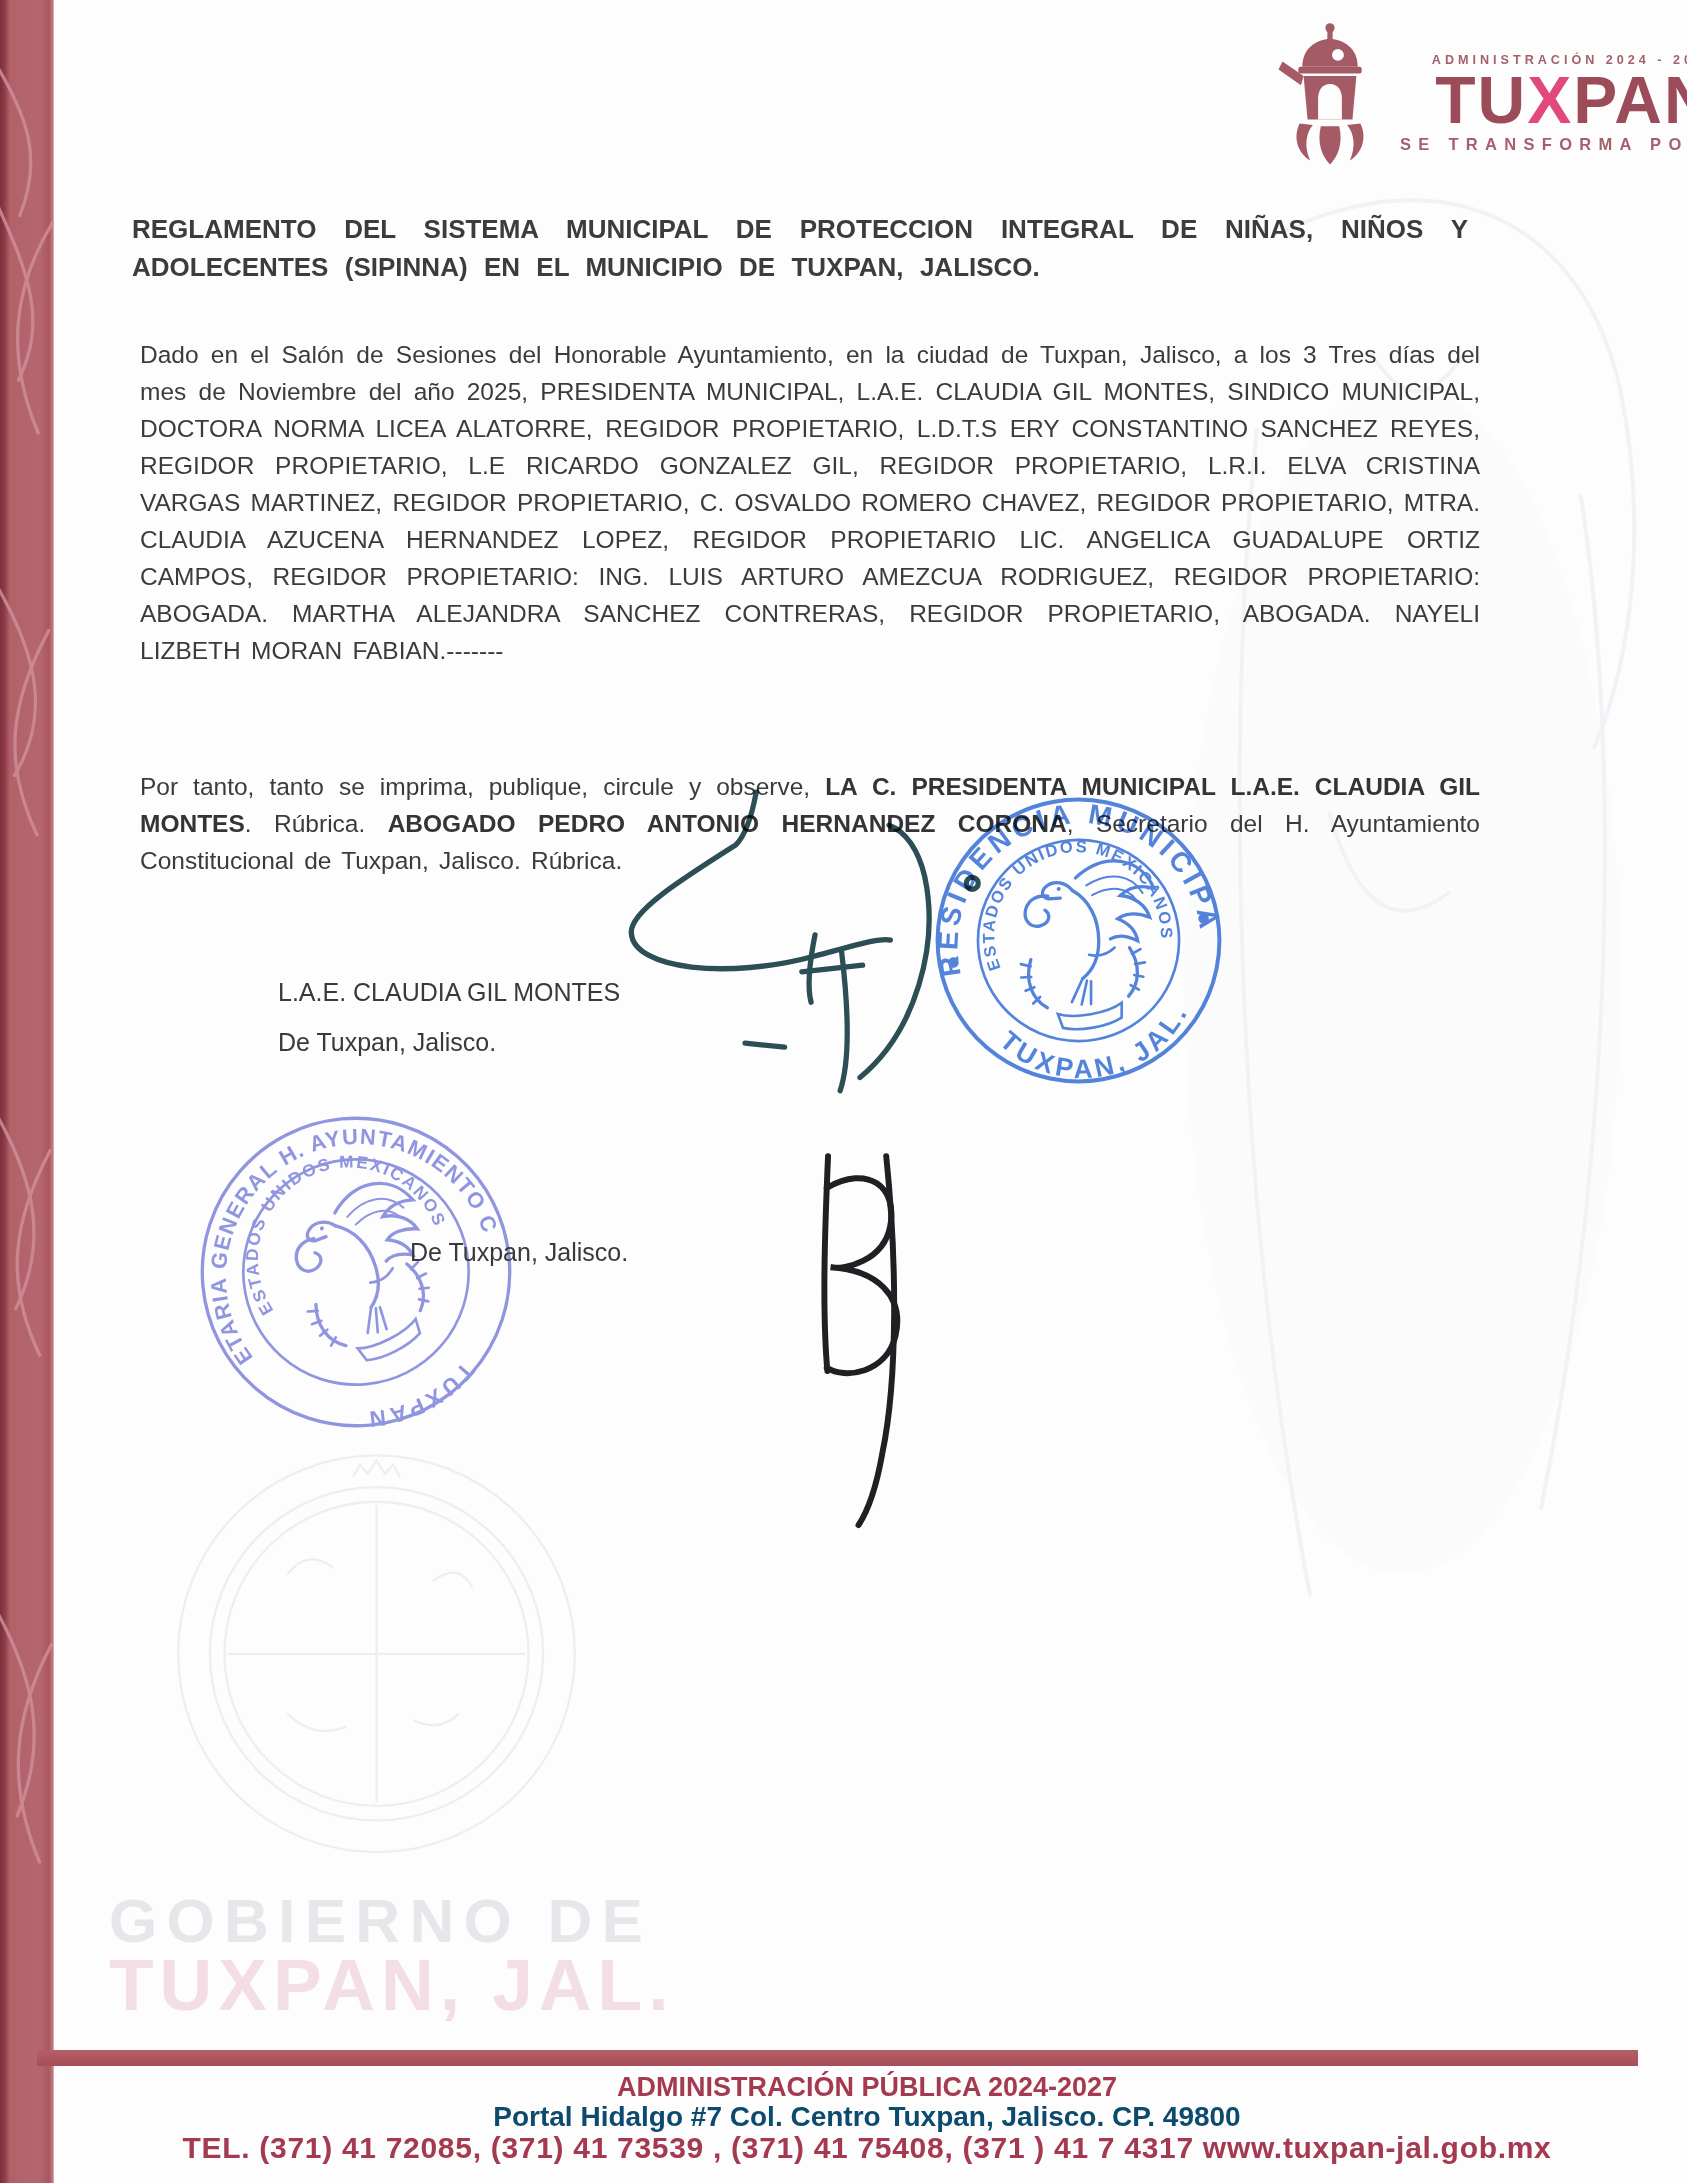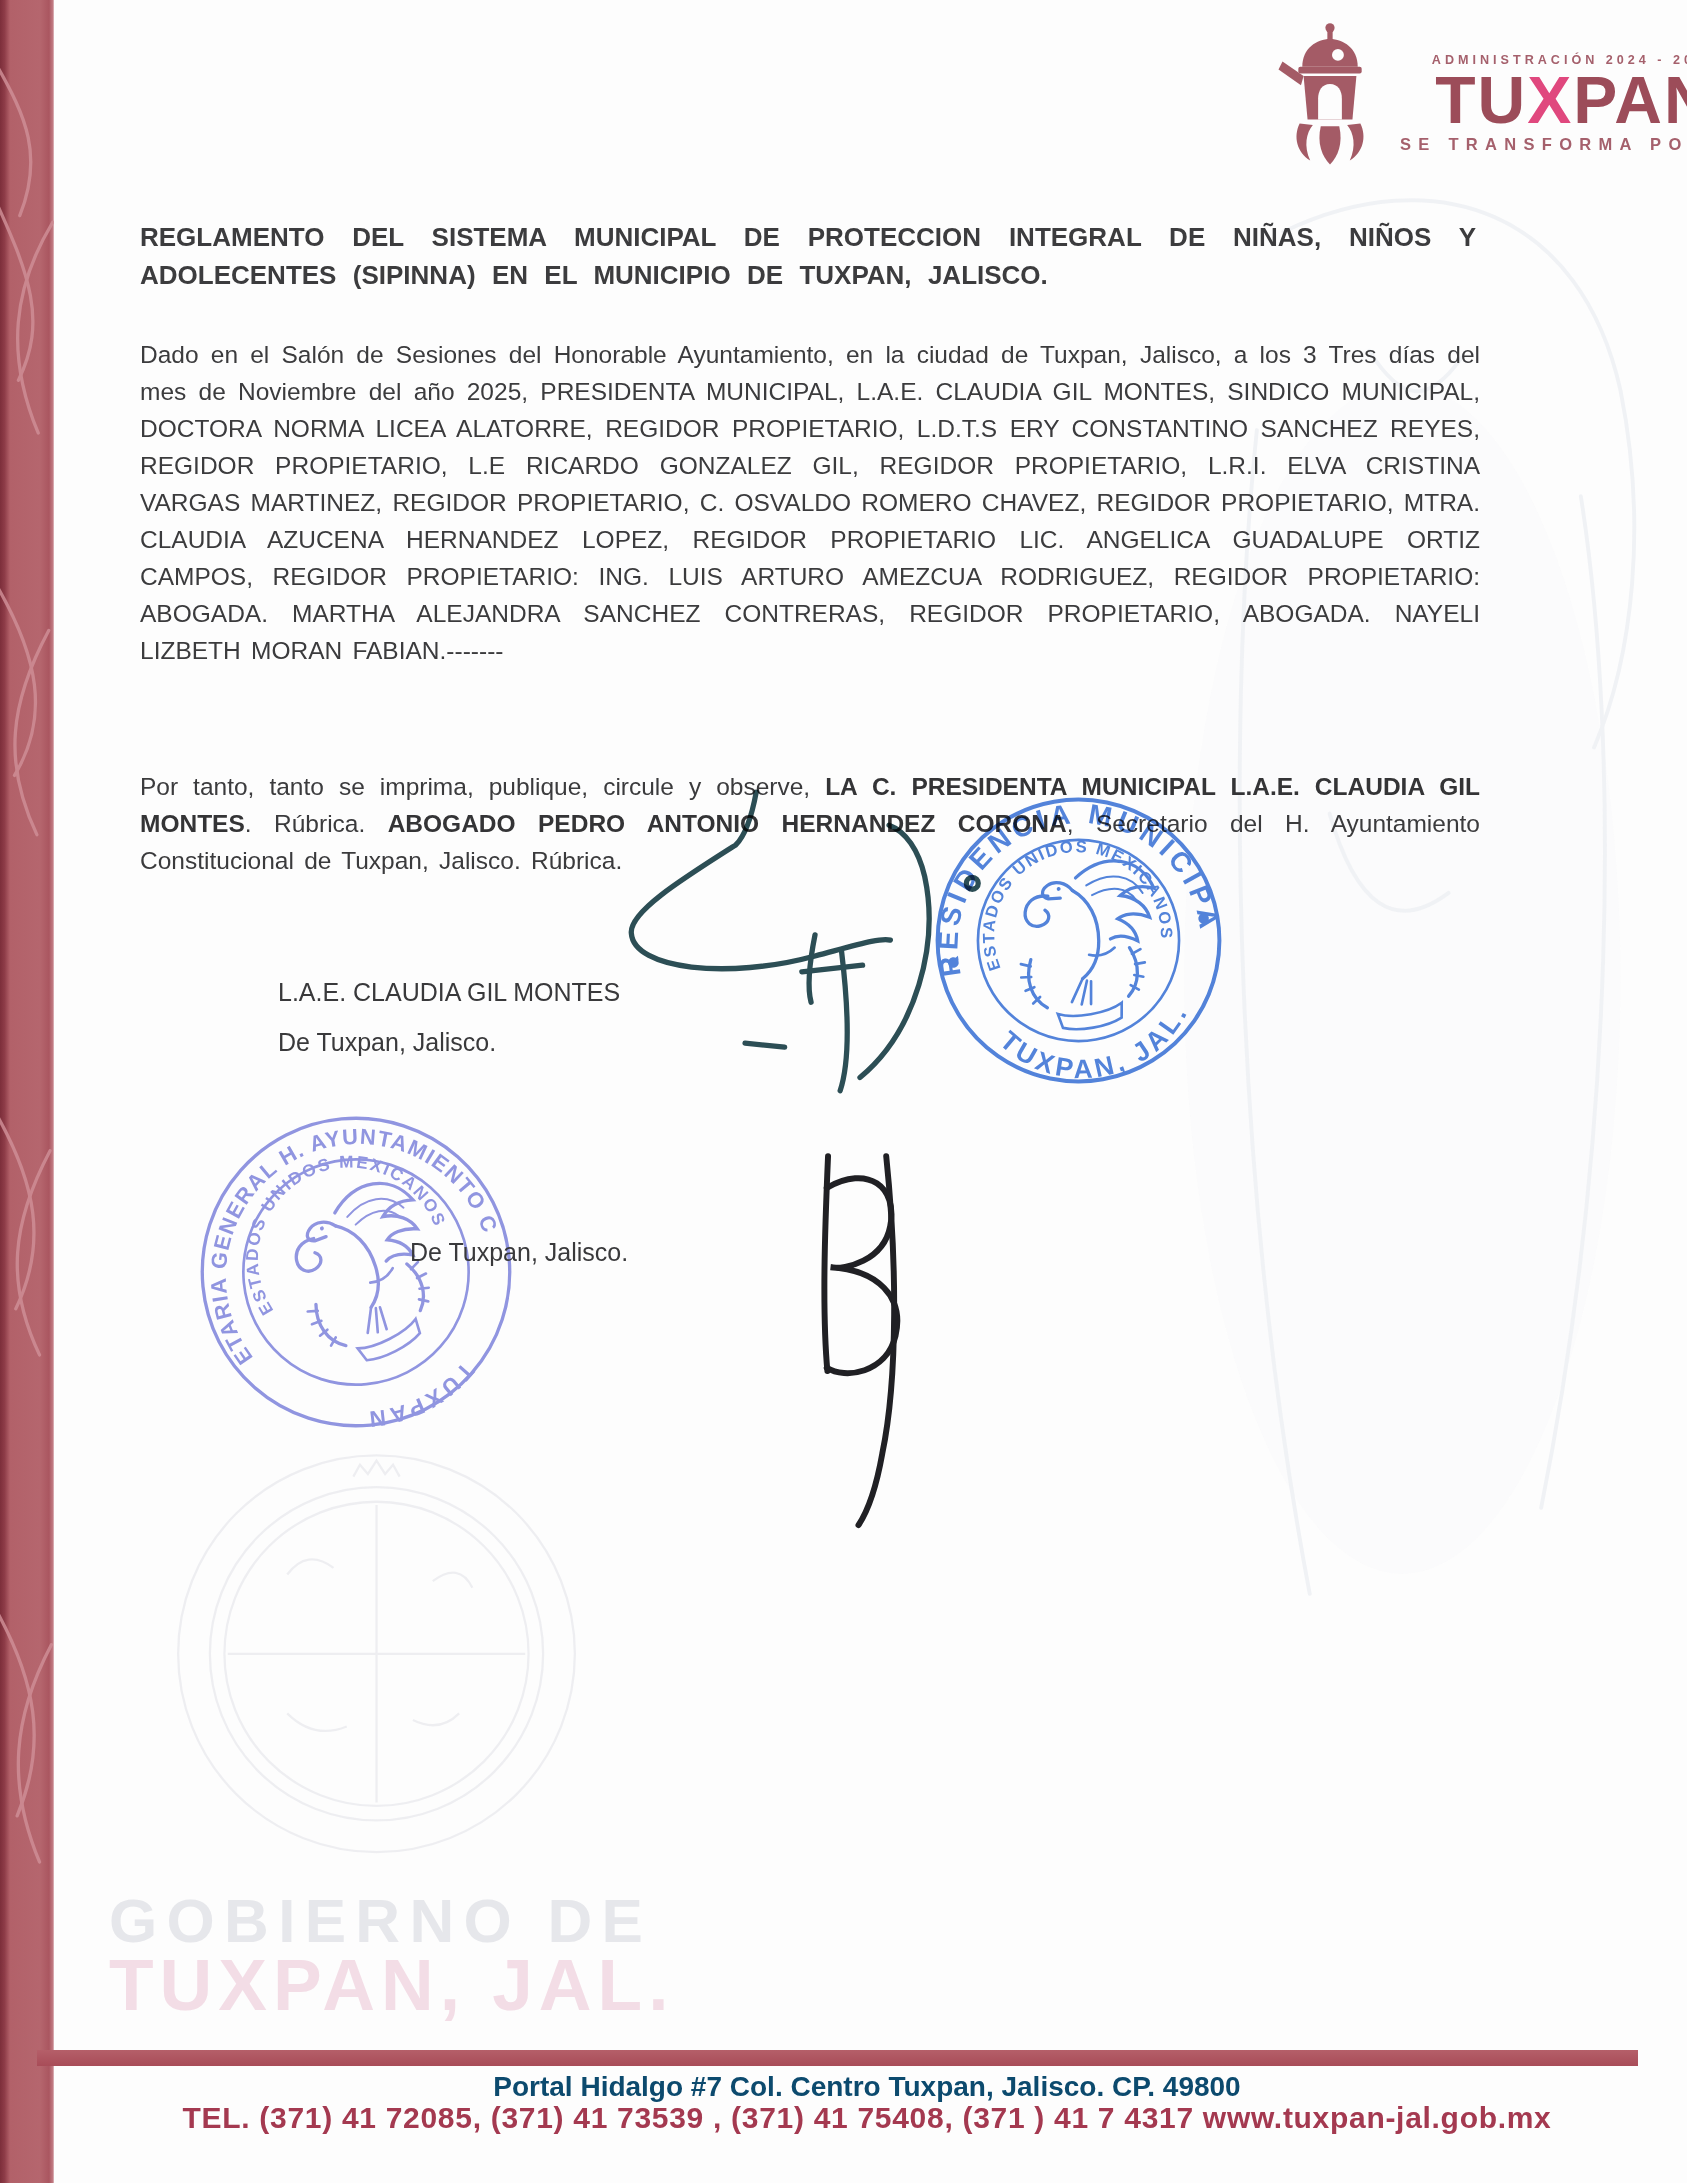--- a/index.html
+++ b/index.html
@@ -21,21 +21,21 @@
   
   .brand{position:absolute;left:1264px;top:18.5px;display:flex;align-items:flex-start;}
   .tower{width:132px;height:155px;flex:0 0 auto;}
   .brand-text{margin-left:4px;text-align:center;}
   .admin{margin-top:34px;font-size:12.6px;font-weight:bold;letter-spacing:4px;color:#a5606c;white-space:nowrap;}
   .wordmark{font-size:66px;font-weight:800;letter-spacing:2px;color:#9c4c59;line-height:1.02;white-space:nowrap;}
   .wordmark .x{color:#e0487e;}
   .tagline{font-size:16.5px;font-weight:bold;letter-spacing:7.3px;color:#a5606c;margin-top:1.3px;white-space:nowrap;}
 
   
-  .title{position:absolute;left:132px;top:210px;width:1336px;margin:8px;font-size:26px;line-height:38px;
+  .title{position:absolute;left:132px;top:210px;width:1336px;margin:0;font-size:26px;line-height:38px;
          font-weight:bold;color:#3c3c3e;text-align:justify;word-spacing:.35em;}
   .body{position:absolute;left:132px;width:1340px;margin:8px;font-size:24.5px;line-height:37px;
         text-align:justify;word-spacing:.14em;color:#3b3b3d;}
   .p1{top:328px;}
   .p2{top:760px;}
   .p2 b{color:#343436;}
 
   .sig-block{position:absolute;font-size:25px;color:#39393b;}
   #sig1{left:278px;top:967px;width:774px;line-height:50px;}
   #sig2{left:410px;top:1228px;width:754px;line-height:48px;}
@@ -230,18 +230,19 @@
       </g>
     </svg>
   </div>
 
   <div class="sig-block" id="sig2">
     <div>De Tuxpan, Jalisco.</div>
   </div>
 
   <div class="rule"></div>
   <footer class="footer">
+    <div class="f2">ADMINISTRACIÓN PÚBLICA 2024-2027</div>
     <div class="f3">Portal Hidalgo #7  Col. Centro   Tuxpan, Jalisco.   CP. 49800</div>
     <div class="f4">TEL. (371) 41 72085, (371) 41 73539 ,  (371) 41 75408, (371 ) 41 7 4317   www.tuxpan-jal.gob.mx</div>
   </footer>
 
 </div>
 
 
 </body></html>

